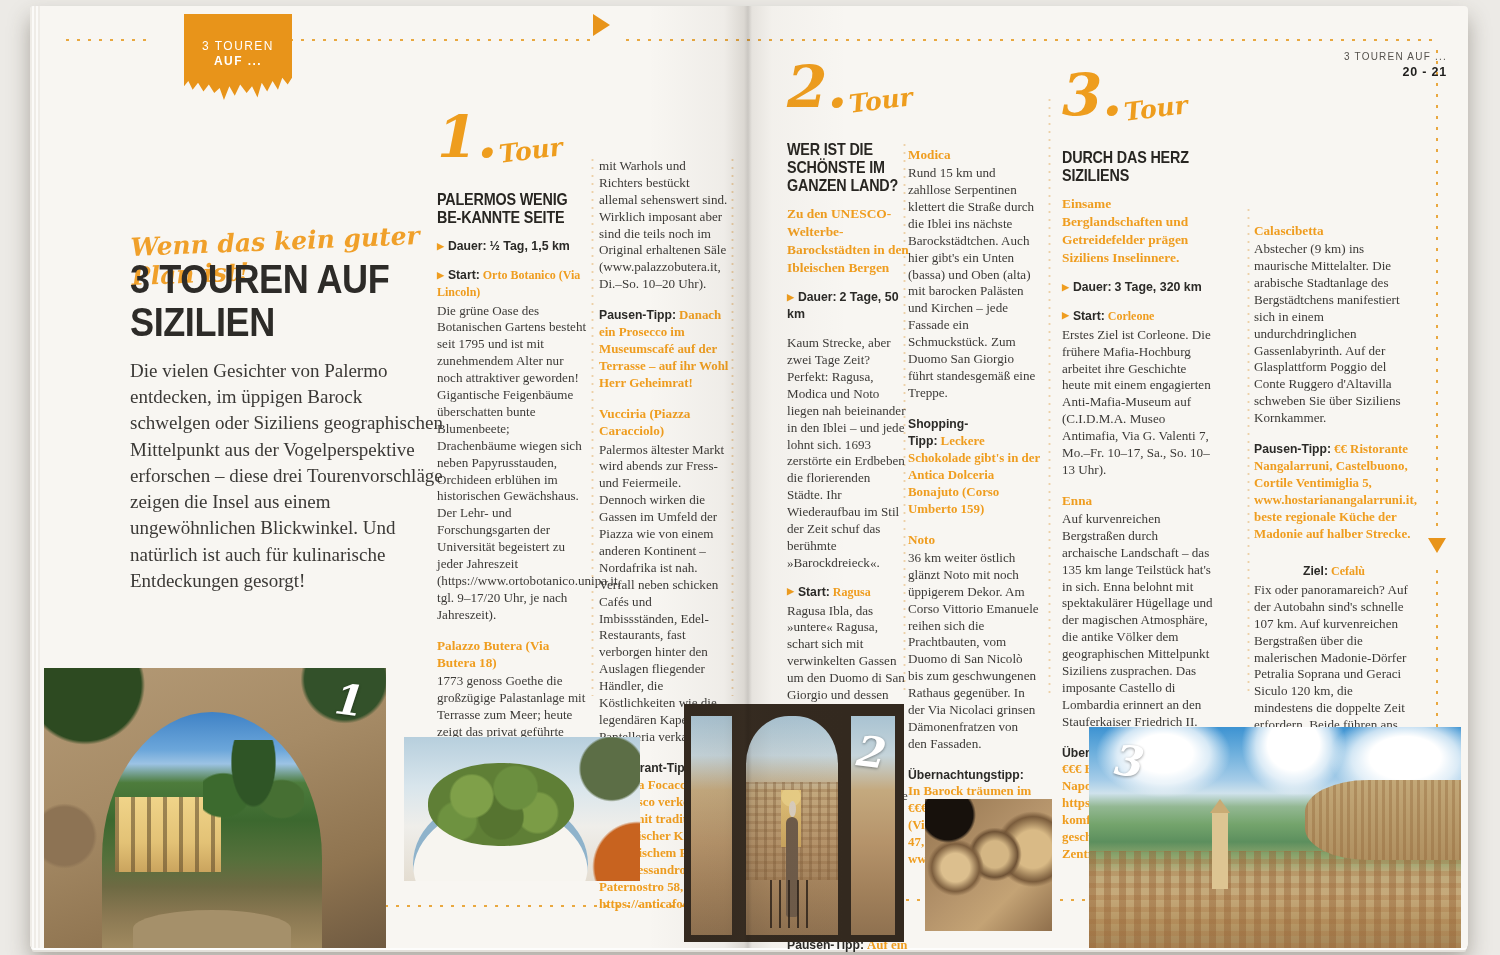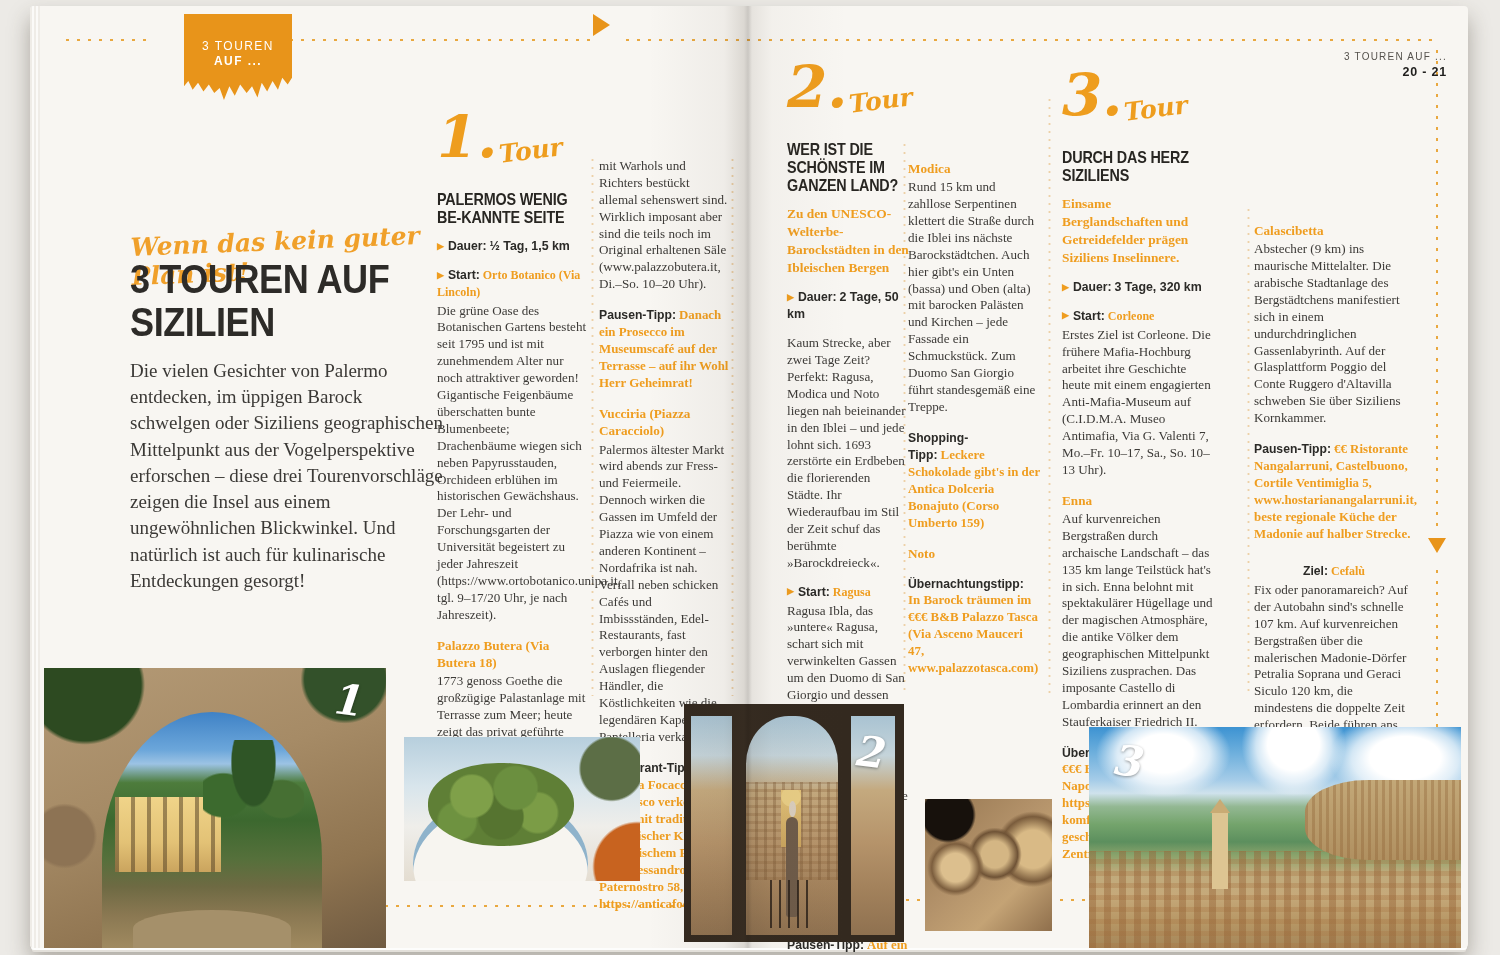--- a/index.html
+++ b/index.html
@@ -195,26 +195,27 @@
       <div class="meta">
         <span class="bul">▶</span><span class="lbl">Start:</span><span class="oval">Ragusa</span>
       </div>
       <div class="body">Ragusa Ibla, das »untere« Ragusa, schart sich mit verwinkelten Gassen um den Duomo di San Giorgio und dessen honigfarbene Fassade – die Treppe davor ist ein Fotomotiv par excellence. Über 242 Stufen gelangt man nach Ragusa Superiore zum ebenso theatralisch gelegenen Duomo San Giovanni und zur lebhaften Einkaufsstraße Corso Italia mit ihren barocken Palazzi.</div>
       <div class="tip">
         <span class="lbl">Pausen-Tipp:</span><span class="txt">Auf ein Eis zu Gelati DiVini mit Blick auf den Dom in »Ibla«. Unbedingt probieren: Pistazie oder Kaktusfeige (Piazza Duomo 20)</span>
       </div>
     </div>
 
     <div class="col" style="left:878px;top:140px;width:132px;">
-      <div class="ohead" style="margin-top:14px;">Modica</div>
+      <div class="ohead" style="margin-top:0;">Modica</div>
       <div class="body">Rund 15 km und zahllose Serpentinen klettert die Straße durch die Iblei ins nächste Barockstädtchen. Auch hier gibt's ein Unten (bassa) und Oben (alta) mit barocken Palästen und Kirchen – jede Fassade ein Schmuckstück. Zum Duomo San Giorgio führt standesgemäß eine Treppe.</div>
       <div class="tip">
         <span class="lbl">Shopping-Tipp:</span><span class="txt">Leckere Schokolade gibt's in der Antica Dolceria Bonajuto (Corso Umberto 159)</span>
       </div>
       <div class="ohead">Noto</div>
+      <div class="body">36 km weiter östlich glänzt Noto mit noch üppigerem Dekor. Am Corso Vittorio Emanuele reihen sich die Prachtbauten, vom Duomo di San Nicolò bis zum geschwungenen Rathaus gegenüber. In der Via Nicolaci grinsen Dämonenfratzen von den Fassaden.</div>
       <div class="tip">
         <span class="lbl" style="display:block;">Übernachtungstipp:</span><span class="txt">In Barock träumen im €€€ B&amp;B Palazzo Tasca (Via Asceno Mauceri 47, www.palazzotasca.com)</span>
       </div>
     </div>
 
     <div class="col" style="left:1032px;top:60px;width:152px;">
       <div class="numrow">
         <span class="num">3.</span>
         <span class="tourw">Tour</span>
       </div>

